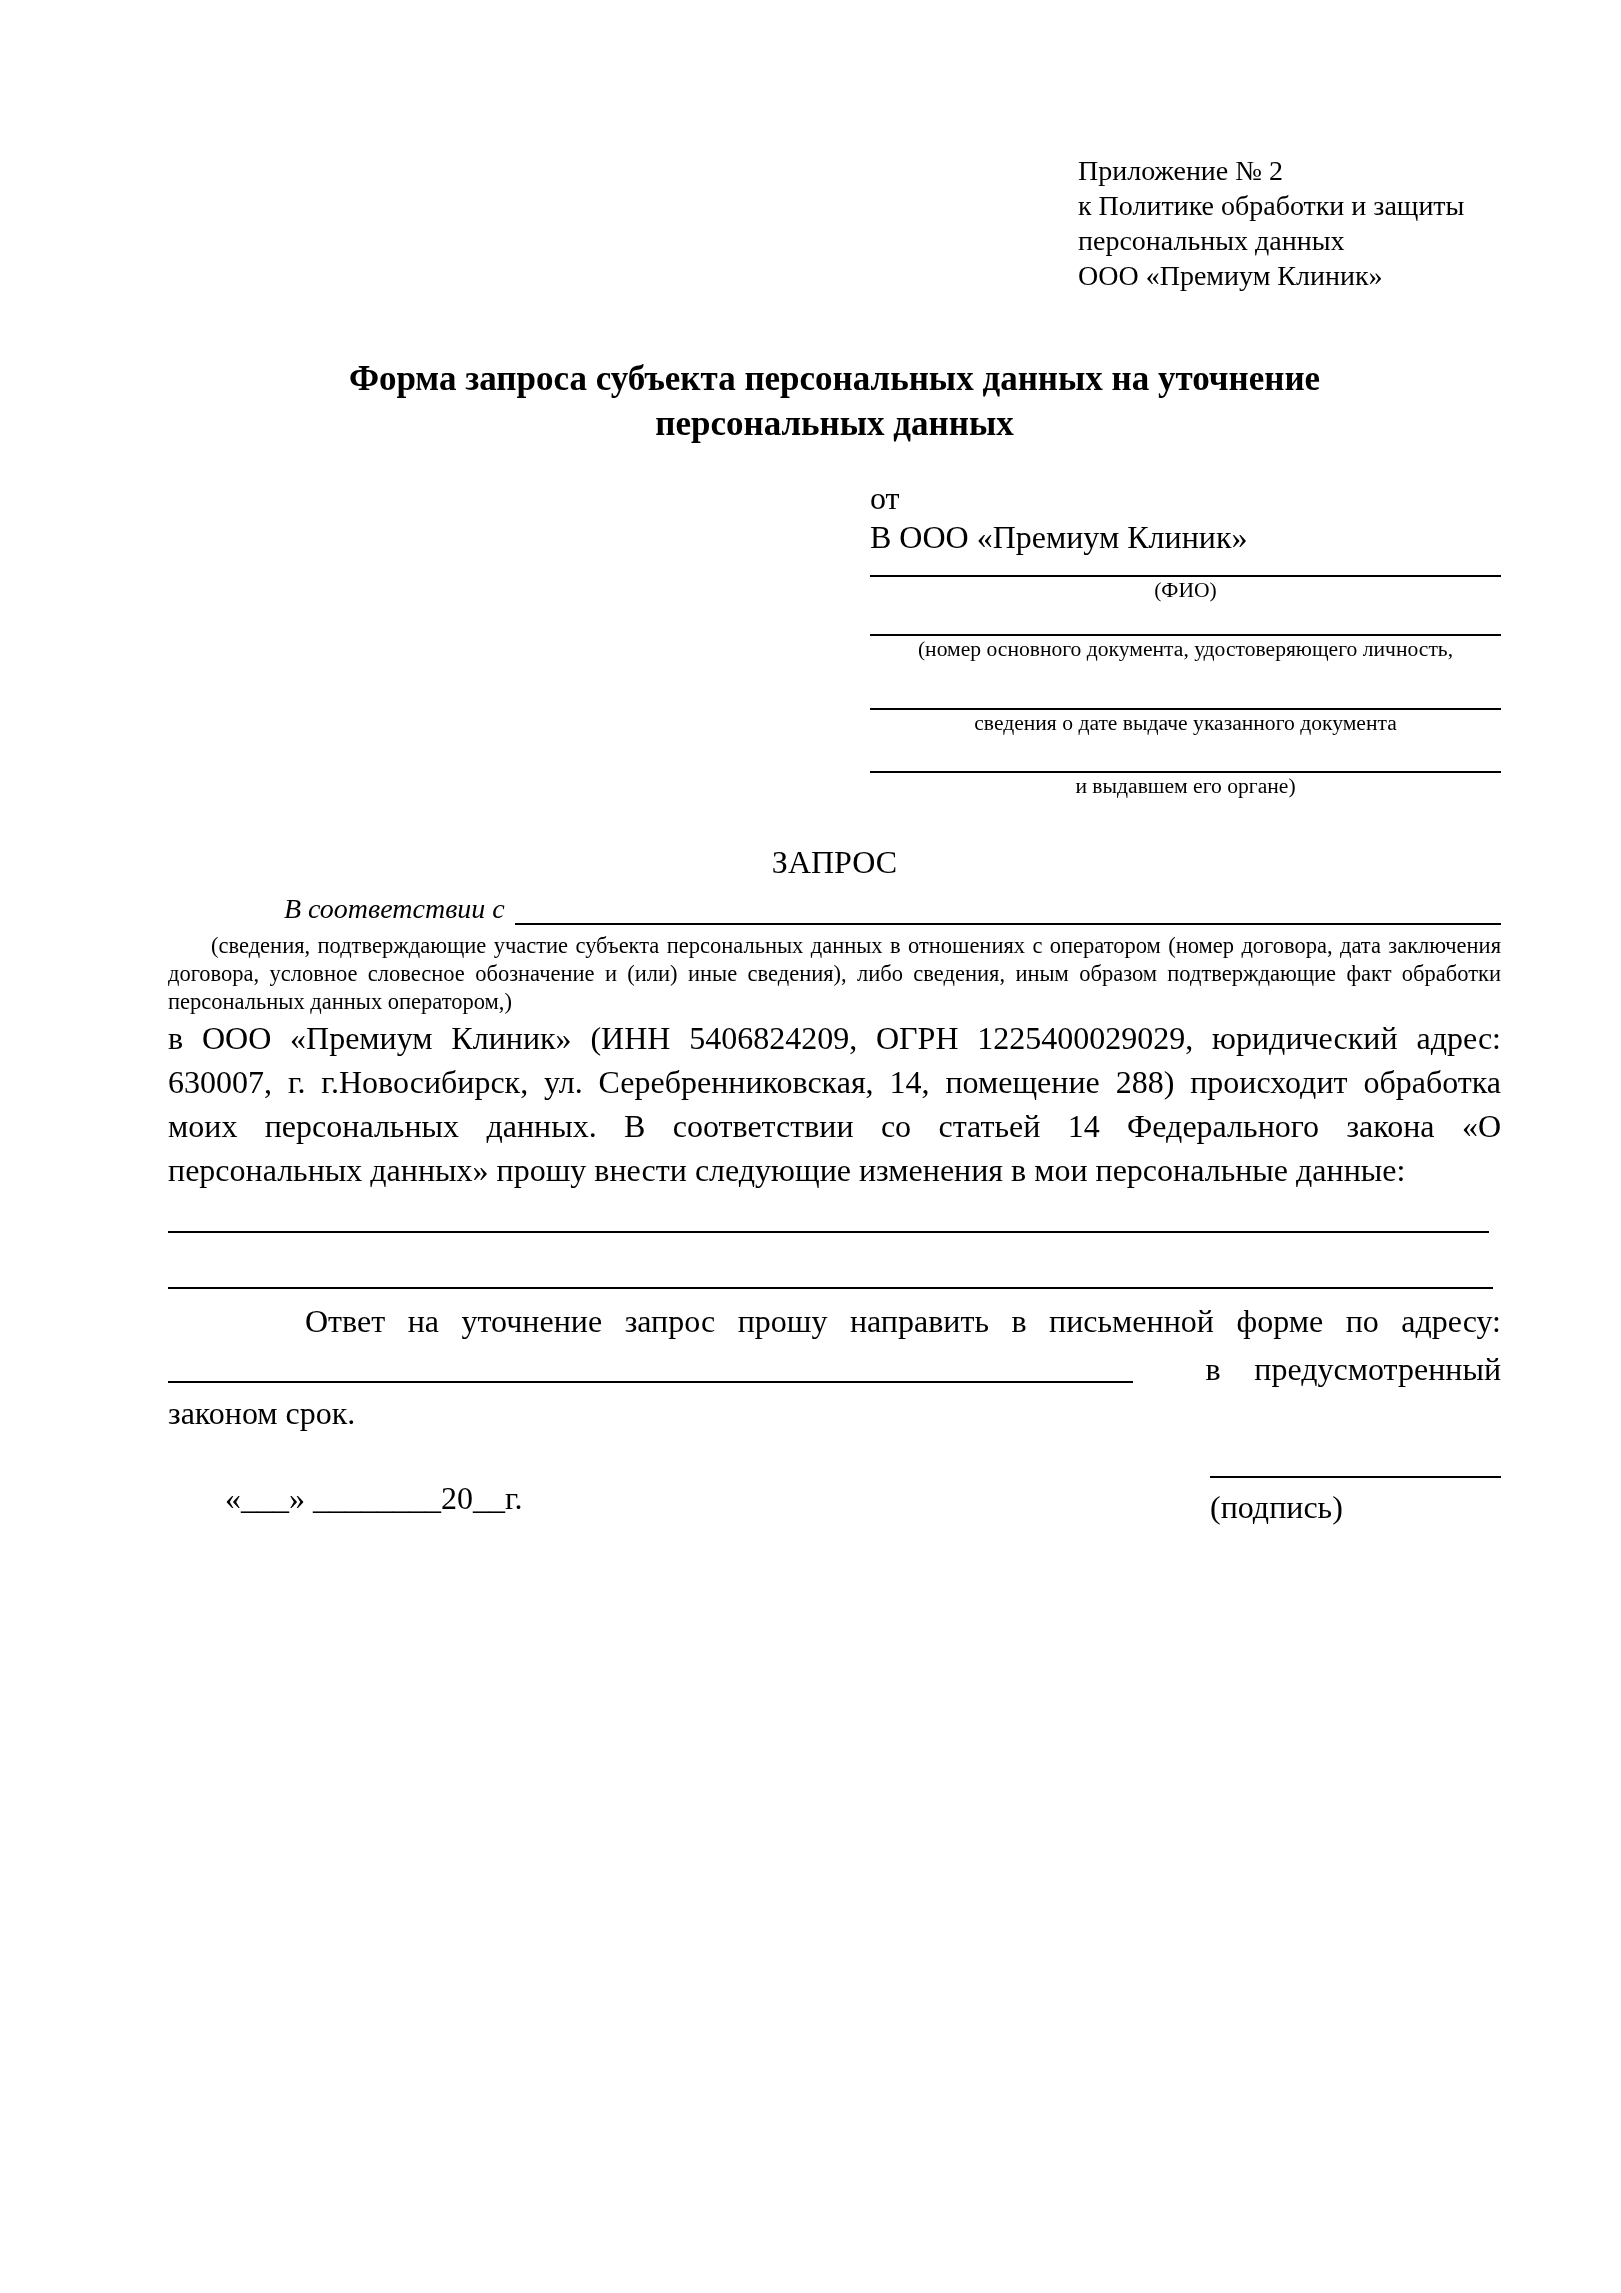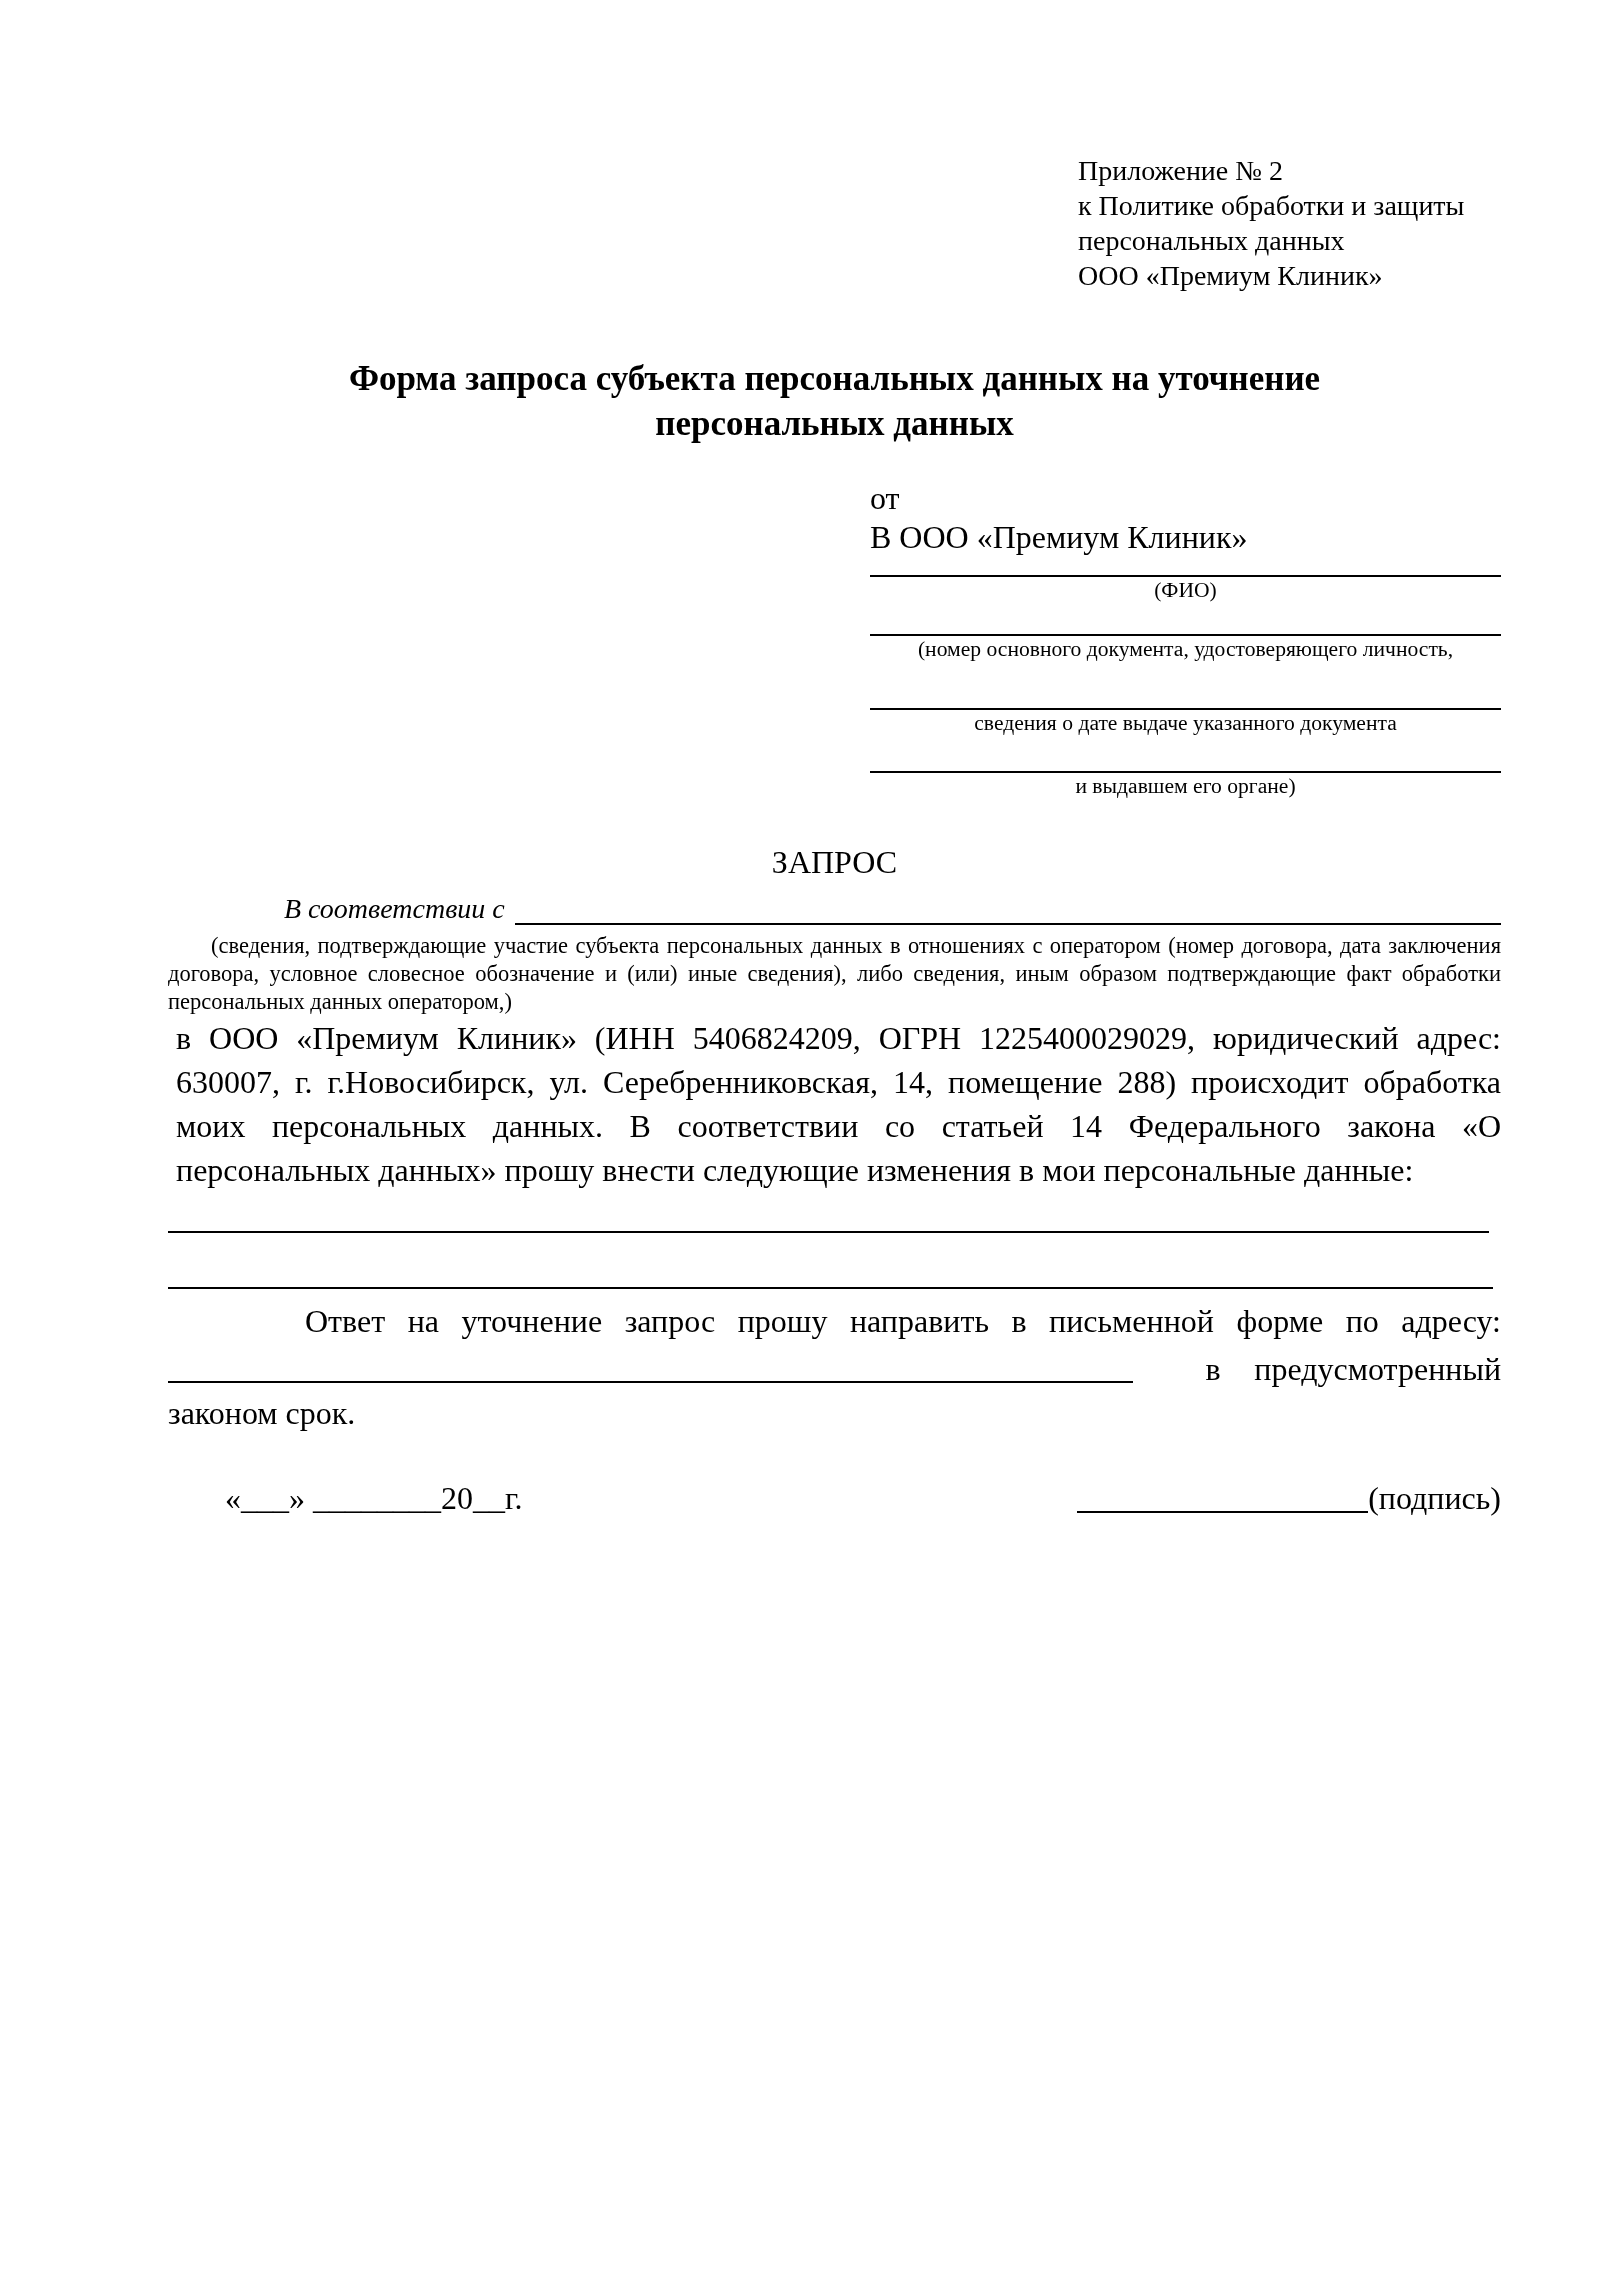--- a/index.html
+++ b/index.html
@@ -90,21 +90,20 @@
     line-height: 28px;
     text-align: justify;
     text-indent: 43px;
   }
   
   .body-par {
     margin-top: 0px;
     font-size: 32px;
     line-height: 44px;
     text-align: justify;
-    margin-left: 8px;
   }
   .changes-line-1 { margin-top: 39px; width: 1321px; }
   .changes-line-2 { margin-top: 54px; width: 1325px; }
   
   .reply-first {
     margin-top: 9.8px;
     font-size: 32px;
     line-height: 44px;
     text-align: justify;
     text-align-last: justify;
@@ -137,20 +136,21 @@
     font-size: 32px;
     line-height: 44px;
   }
   .date-group {
     margin-left: 57px;
     white-space: pre;
   }
   .sign-group {
     display: flex;
     align-items: baseline;
+    flex-direction: column;
   }
   .sig-line {
     width: 291px;
     border-bottom: 2.9px solid #000;
     align-self: flex-end;
     margin-bottom: 6.9px;
   }
 </style>
 </head>
 <body>

